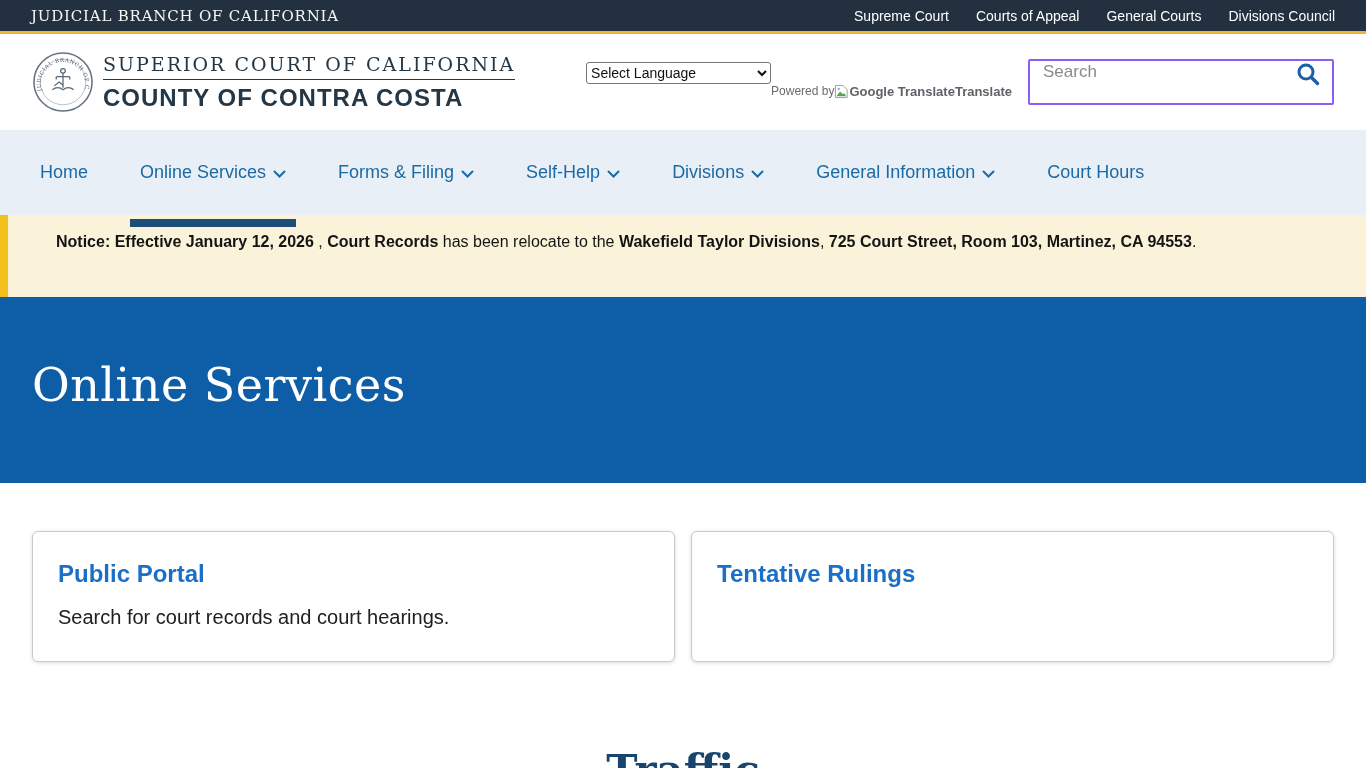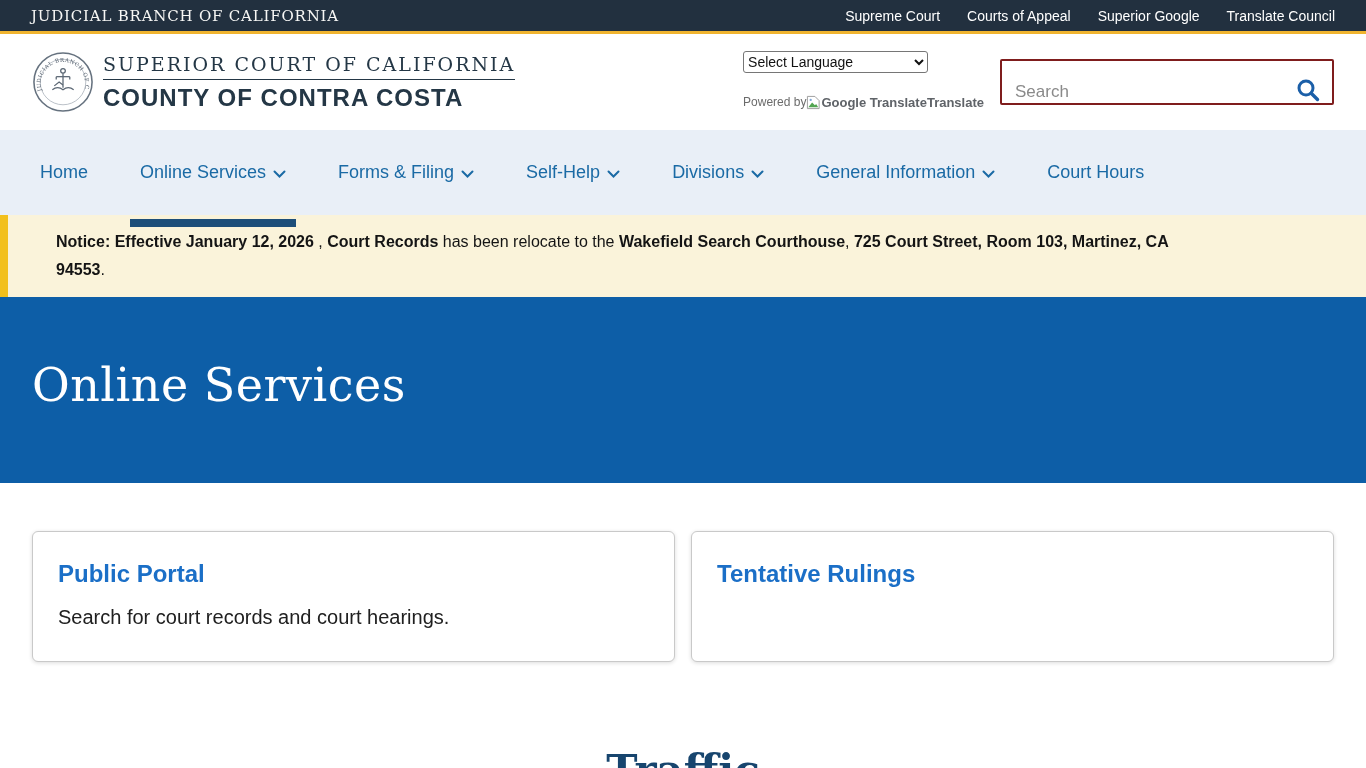--- a/index.html
+++ b/index.html
@@ -29,33 +29,33 @@
   .title-block { display:flex; flex-direction:column; }
   .title-line1 {
     font-family:"DejaVu Serif", serif; font-size:19px; letter-spacing:2px;
     color:#243746; padding-bottom:4px; border-bottom:1px solid #243746; white-space:nowrap;
   }
   .title-line2 {
     font-size:24px; font-weight:700; letter-spacing:1px; color:#243746;
     padding-top:4px; white-space:nowrap;
   }
   .header-right { margin-left:auto; display:flex; align-items:center; gap:16px; }
-  .translate-block { display:flex; flex-direction:column; margin-top:-4px; }
+  .translate-block { display:flex; flex-direction:row; margin-top:-4px; }
   .lang-select {
     width:185px; height:22px; font-size:14px; color:#111;
     border:1px solid #767676; border-radius:3px; background:#fff;
     font-family:"Liberation Sans", sans-serif;
   }
   .powered { margin-top:22px; display:flex; align-items:center; gap:0;
     font-size:12px; color:#6b6b6b; }
   .powered .gt { font-size:13px; font-weight:700; color:#5f6368; }
   .broken-img { width:15px; height:15px; }
   .search-box {
-    width:334px; height:46px; border:2px solid #7f1d1d; border-radius:2px;
-    background:#fff; display:flex; align-items:flex-end; padding:0 11px;
+    width:306px; height:46px; border:2px solid #8b5cf6; border-radius:2px;
+    background:#fff; display:flex; align-items:flex-start; padding:0 11px;
   }
   .search-box input {
     border:none; outline:none; flex:1; font-size:17px; color:#333; min-width:0;
     font-family:"Liberation Sans", sans-serif;
   }
   .search-box input::placeholder { color:#8a8a8a; }
   .search-btn { background:none; border:none; padding:0; cursor:pointer; display:flex; }
 
   
   .nav { height:85px; background:#E9EFF7; display:flex; align-items:center; padding:0 30px; }
@@ -97,22 +97,22 @@
   }
 </style>
 </head>
 <body>
 
 <div class="utility-bar">
   <span class="brand">JUDICIAL BRANCH OF CALIFORNIA</span>
   <div class="util-links">
       <a class="util-link">Supreme Court</a>
       <a class="util-link">Courts of Appeal</a>
-      <a class="util-link">Superior Google</a>
-      <a class="util-link">Translate Council</a>
+      <a class="util-link">General Courts</a>
+      <a class="util-link">Divisions Council</a>
     </div>
 </div>
 
 <div class="header">
   <svg class="seal" viewBox="0 0 64 64">
     <circle cx="32" cy="32" r="30" fill="#ffffff" stroke="#66727f" stroke-width="1.6"></circle>
     <circle cx="32" cy="32" r="23.5" fill="none" stroke="#9aa3ae" stroke-width="0.7"></circle>
     <path id="seal-arc" d="M 10,41 A 23,23 0 1 1 54,41" fill="none"></path>
     <text font-size="5.6" fill="#4e5a68" letter-spacing="0.6" font-family="DejaVu Serif, serif">
       <textPath href="#seal-arc">JUDICIAL BRANCH OF CALIFORNIA</textPath>
@@ -191,21 +191,21 @@
       <svg class="chev" width="13" height="9" viewBox="0 0 13 9">
         <path d="M1.5 1.5 L6.5 6.5 L11.5 1.5" fill="none" stroke="#1A6AA5" stroke-width="2" stroke-linecap="round"></path>
       </svg>
     </div>
     <div class="nav-item">
       <span>Court Hours</span>
     </div>
   </nav>
 
 <div class="notice">
-  <p><strong>Notice: Effective January 12, 2026</strong><span> , </span><strong>Court Records</strong><span> has been relocate to the </span><strong>Wakefield Search Courthouse</strong><span>, </span><strong>725 Court Street, Room 103, Martinez, CA 94553</strong><span>.</span></p>
+  <p><strong>Notice: Effective January 12, 2026</strong><span> , </span><strong>Court Records</strong><span> has been relocate to the </span><strong>Wakefield Taylor Divisions</strong><span>, </span><strong>725 Court Street, Room 103, Martinez, CA 94553</strong><span>.</span></p>
 </div>
 
 <div class="hero">
   <h1>Online Services</h1>
 </div>
 
 <div class="cards">
     <div class="card">
       <div class="card-title">Public Portal</div>
       <p class="card-desc">Search for court records and court hearings.</p>

